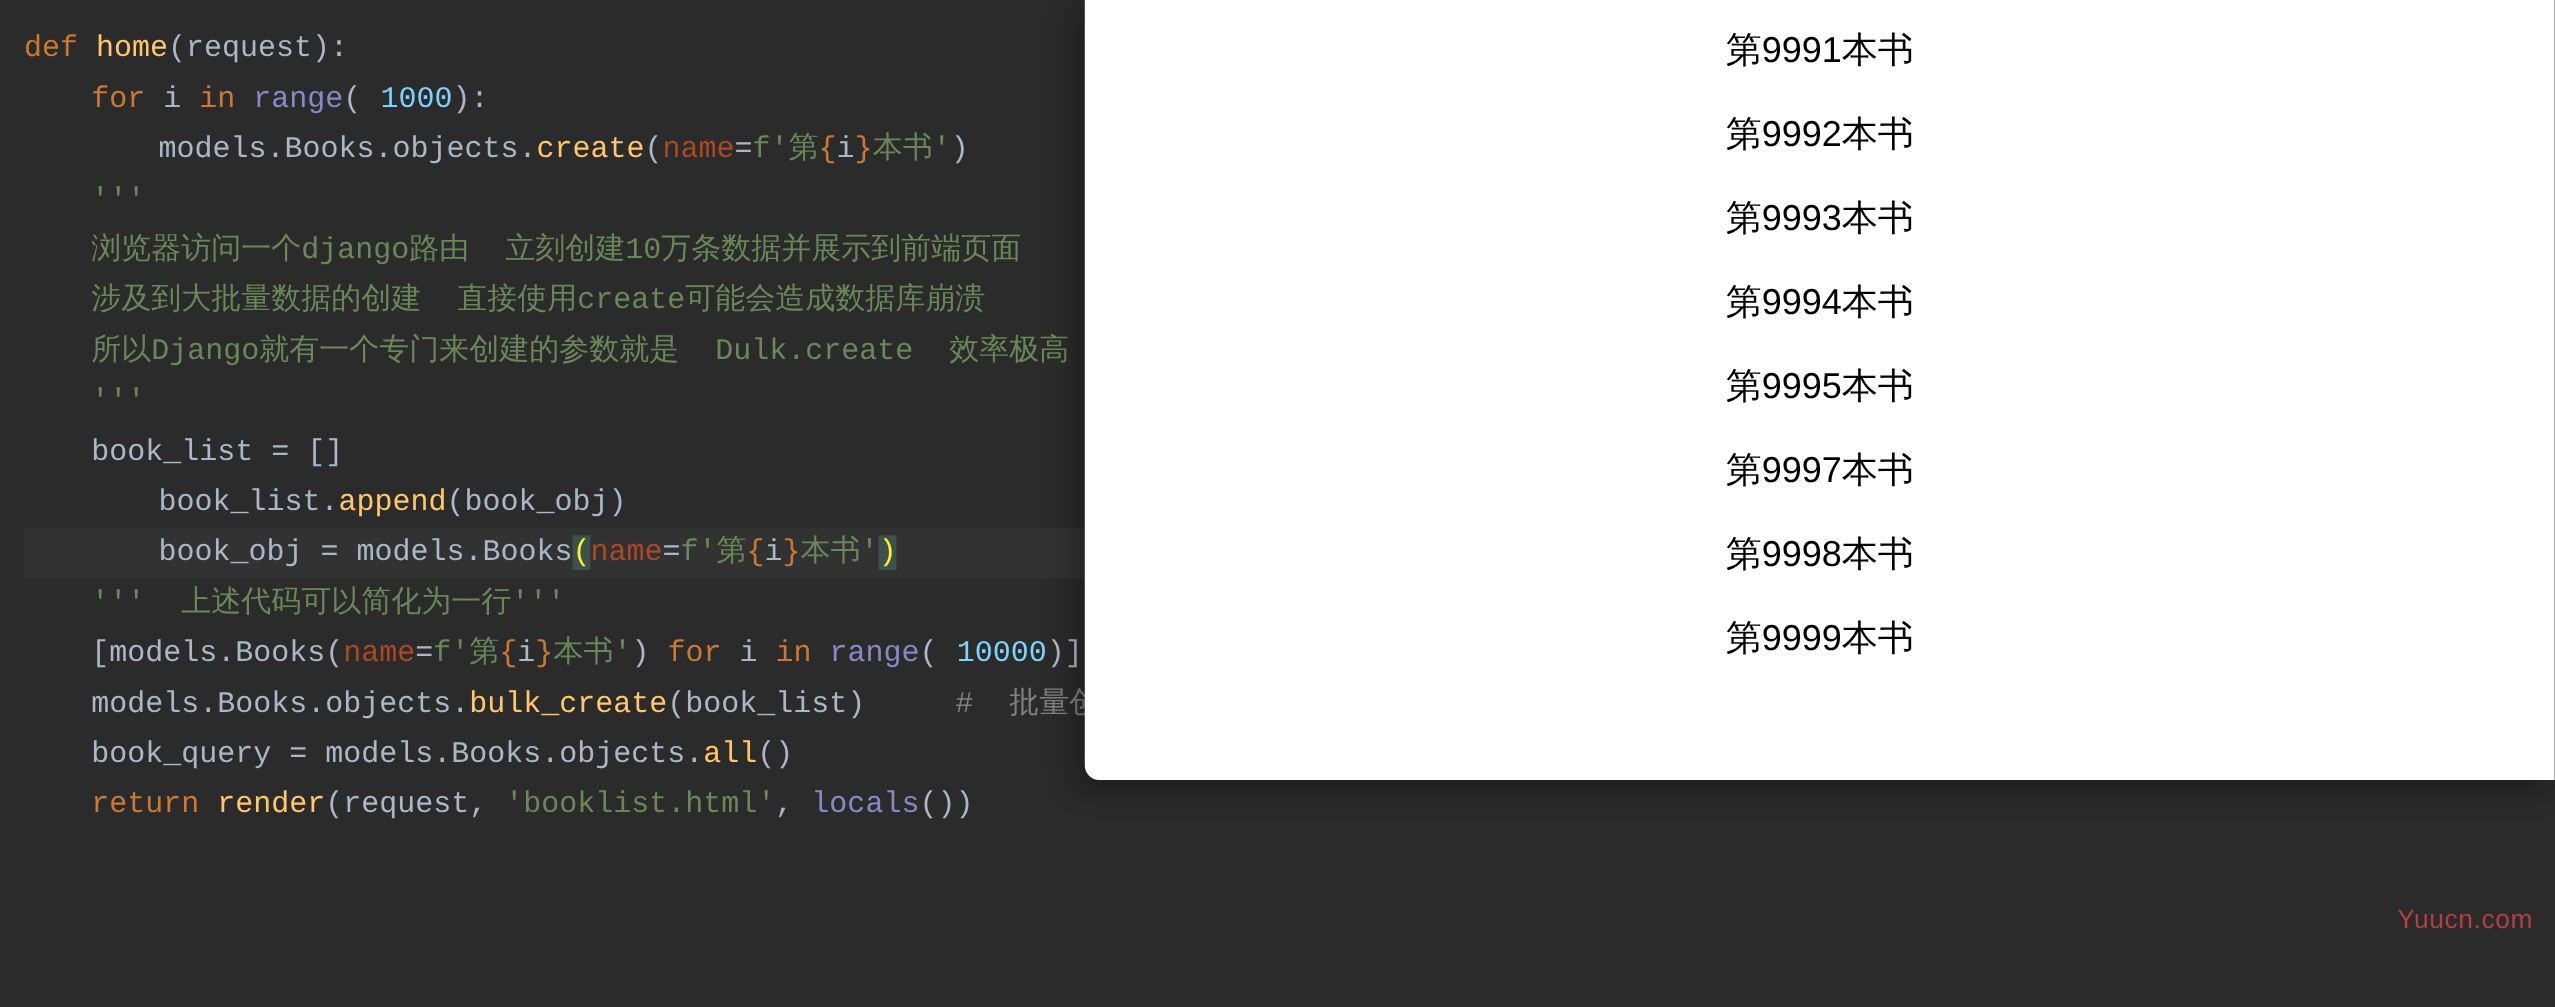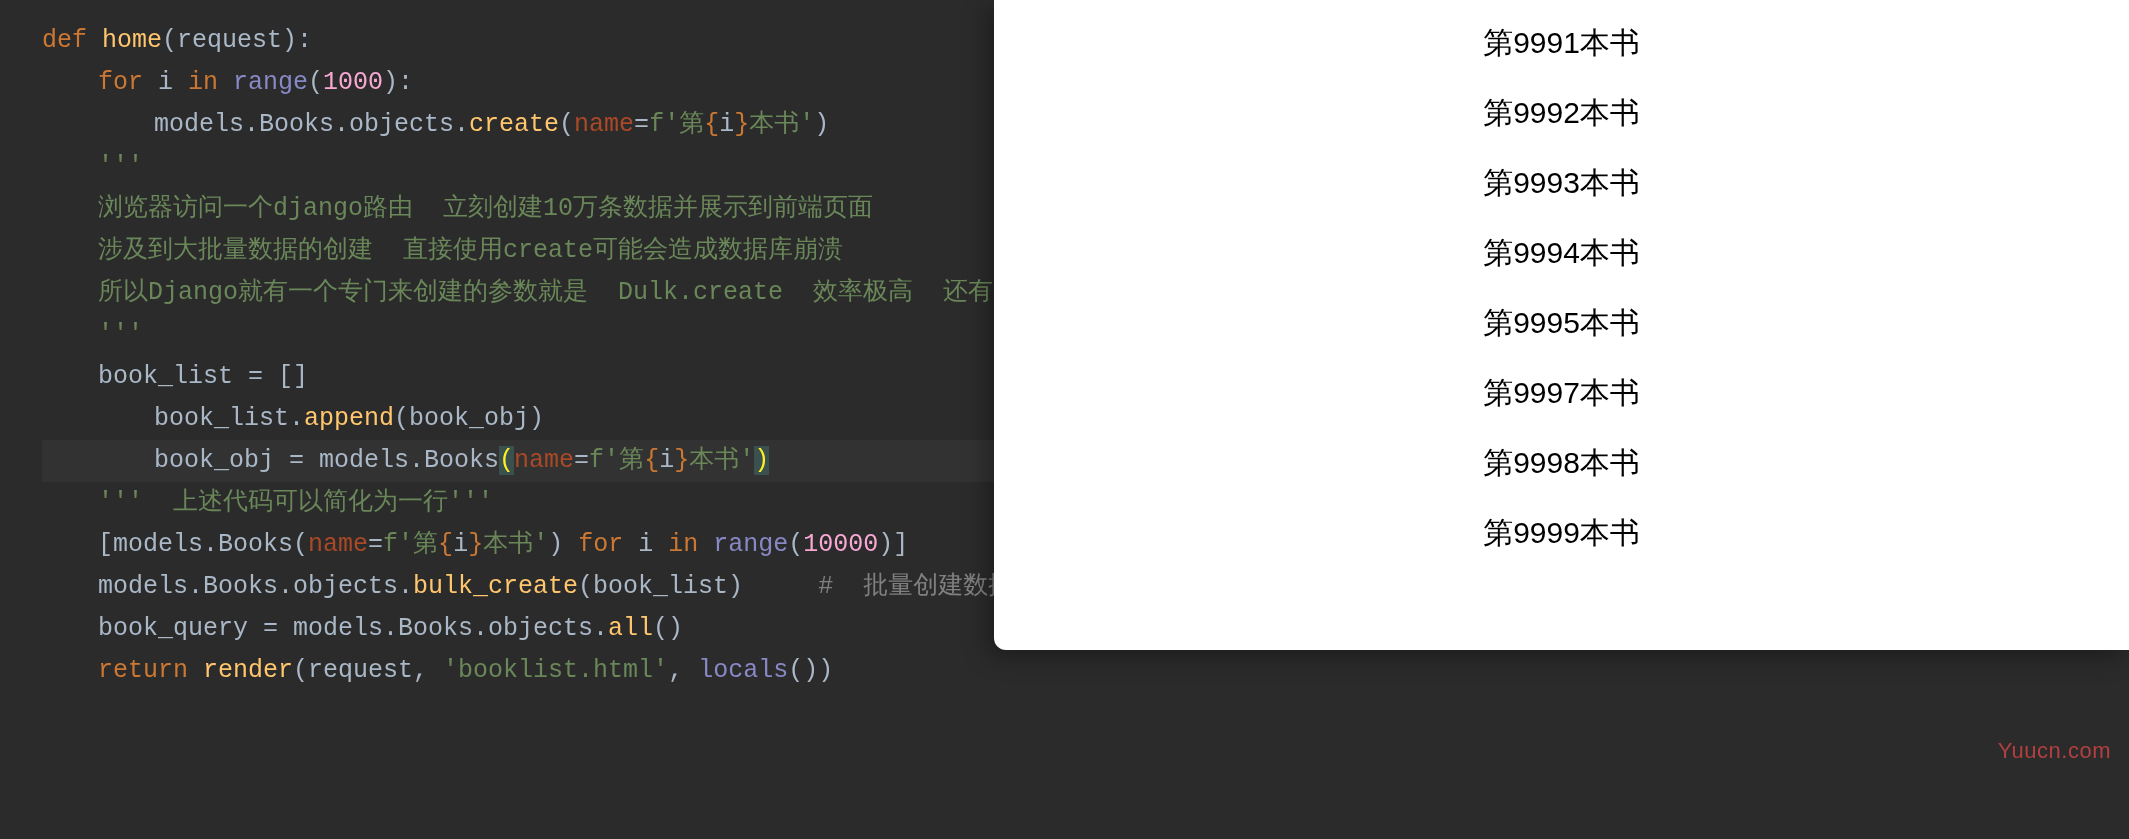--- a/index.html
+++ b/index.html
@@ -10,66 +10,66 @@
     font-family: "Menlo", "Consolas", "Courier New", monospace;
     overflow: hidden;
     position: relative;
   }
   .editor {
     position: absolute;
     left: 0;
     top: 0;
     width: 1200px;
     height: 839px;
-    padding: 20px 0 0 42px;
+    padding: 20px 0 0 20px;
     font-size: 25px;
     line-height: 42px;
     color: #a9b7c6;
   }
   .ln { white-space: pre; position: relative; }
   .ln.hl { background: #323232; }
   .indent1 { padding-left: 56px; }
   .indent2 { padding-left: 112px; }
 
   .kw { color: #cc7832; }           
   .fn { color: #ffc66d; }
-  .num { color: #f9a8d4; }          
+  .num { color: #7dd3fc; margin-left: 16px; }          
   .builtin { color: #8888c6; }      
   .str { color: #6a8759; }          
   .named { color: #aa4926; }
   .comment { color: #808080; }
   .paren-hl { background: #3b514d; color: #ffef28; }
   .ident { color: #a9b7c6; }
 
   .browser-panel {
     position: absolute;
     right: 0;
     top: 0;
-    width: 1135px;
+    width: 1225px;
     height: 650px;
     background: #ffffff;
     border-radius: 0 0 0 12px;
     box-shadow: -6px 6px 24px rgba(0,0,0,0.35);
     overflow: hidden;
   }
   .browser-content {
     font-family: -apple-system, "PingFang SC", "Helvetica Neue", Arial, sans-serif;
     font-size: 30px;
     line-height: 70px;
     color: #000;
     padding-top: 8px;
   }
   .browser-content .row {
     text-align: center;
     white-space: nowrap;
   }
   .watermark {
     position: absolute;
     right: 18px;
-    bottom: 75px;
+    bottom: 60px;
     font-family: Arial, sans-serif;
     font-size: 22px;
     color: #b34040;
     letter-spacing: 0.5px;
   }
 </style>
 </head>
 <body>
 
 <div class="editor">

